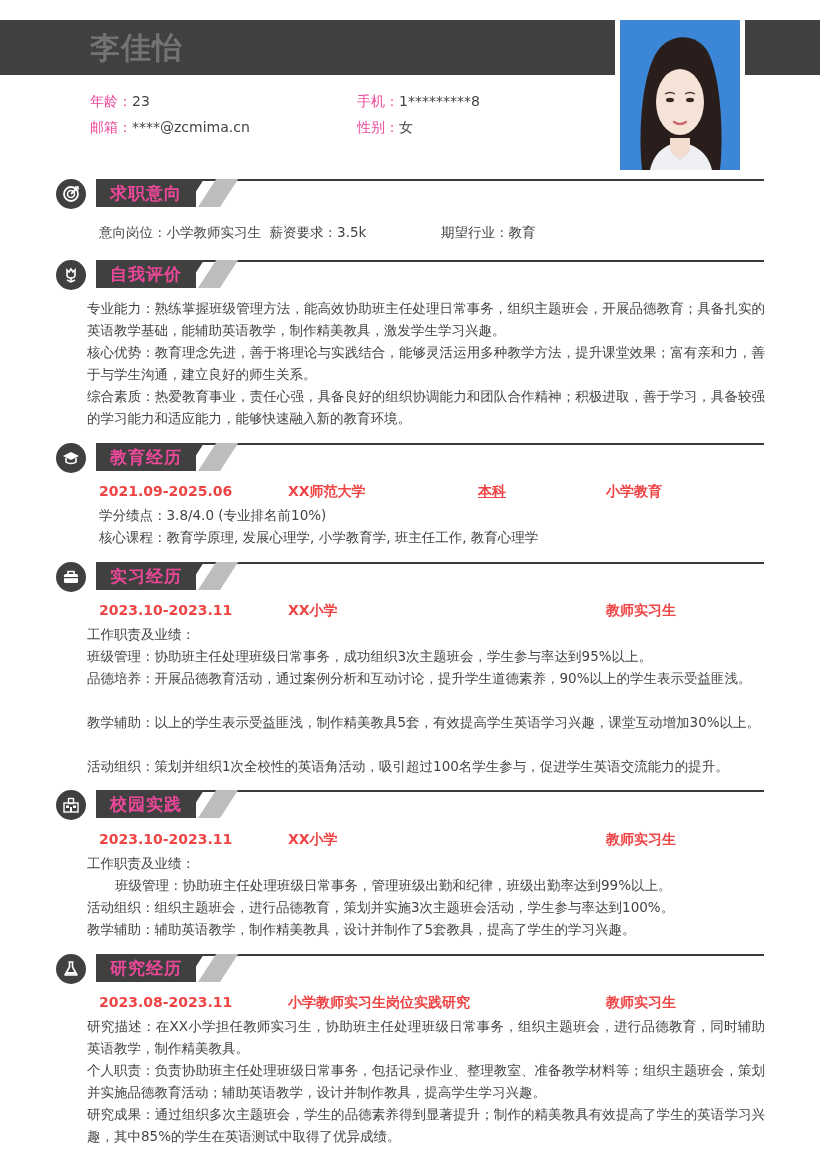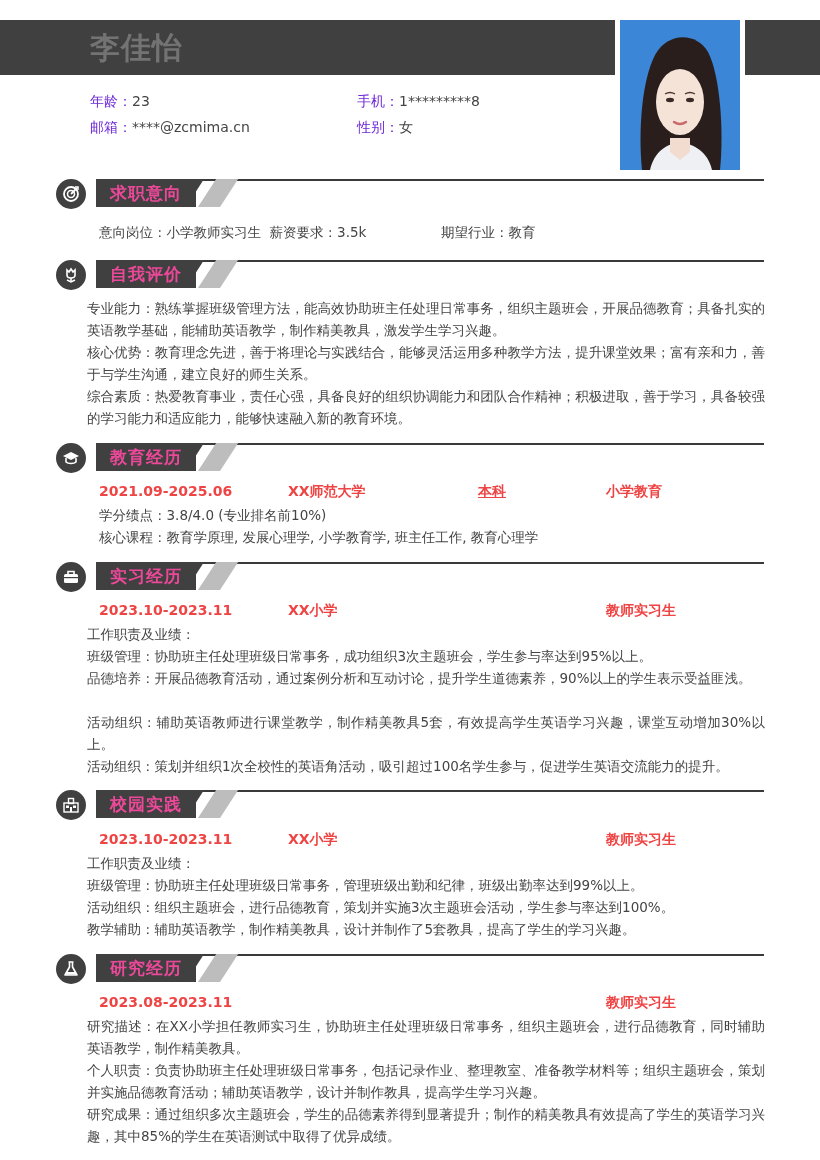--- a/index.html
+++ b/index.html
@@ -7,21 +7,21 @@
   body { font-family: "DejaVu Sans", "Liberation Sans", sans-serif; color: #333333; position: relative; }
 
   .hdr-bar-left { position: absolute; left: 0; top: 20px; width: 615px; height: 55px; background: #404040; }
   .hdr-bar-right { position: absolute; left: 745px; top: 20px; width: 75px; height: 55px; background: #404040; }
   .name { position: absolute; left: 90px; top: 27px; font-size: 30px; font-weight: bold; color: #737373; letter-spacing: 1px; line-height: 42px; }
 
   .photo { position: absolute; left: 620px; top: 20px; width: 120px; height: 150px; background: #3b86d6; overflow: hidden; }
   .photo svg { display: block; }
 
   .info { position: absolute; font-size: 14px; color: #444; line-height: 20px; }
-  .info .lbl { color: #6d28d9; }
+  .info .lbl { color: #ec4899; }
 
   .section { position: absolute; left: 0; width: 820px; }
   .sec-line { position: absolute; left: 96px; width: 668px; height: 1.5px; background: #3a3a3a; top: 0; }
   .sec-icon { position: absolute; left: 56px; top: 0; width: 30px; height: 30px; border-radius: 50%; background: #404040; display: flex; align-items: center; justify-content: center; }
   .sec-title-box { position: absolute; left: 96px; top: 0; height: 28px; width: 100px; background: #404040; }
   .sec-slash-dark { position: absolute; top: 0; left: 186px; width: 0; height: 0; border-top: 28px solid #404040; border-right: 18px solid transparent; }
   .sec-slash-light { position: absolute; top: 0; left: 198px; width: 22px; height: 28px; background: #bdbdbd; transform: skewX(-33deg); transform-origin: bottom left; }
   .sec-title { position: absolute; left: 110px; top: 1px; font-size: 17px; font-weight: bold; color: #ec4899; line-height: 26px; letter-spacing: 1px; }
 
   .row { position: absolute; left: 99px; font-size: 13.5px; line-height: 22px; color: #444; }
@@ -142,21 +142,21 @@
   <div class="sec-title">实习经历</div>
 </div>
 <div class="row bold" style="top:599px; width:680px; height:22px;">
   <span class="col" style="left:0;">2023.10-2023.11</span>
   <span class="col" style="left:189px;">XX小学</span>
   <span class="col" style="left:507px;">教师实习生</span>
 </div>
 <div class="para" style="top:623px;">工作职责及业绩：</div>
 <div class="para" style="top:645px;">班级管理：协助班主任处理班级日常事务，成功组织3次主题班会，学生参与率达到95%以上。</div>
 <div class="para" style="top:667px;">品德培养：开展品德教育活动，通过案例分析和互动讨论，提升学生道德素养，90%以上的学生表示受益匪浅。</div>
-<div class="para" style="top:711px;">活动组织：辅助英语教师进行课堂教学，制作精美教具5套，有效提高学生英语学习兴趣，课堂互动增加30%以上。</div>
+<div class="para" style="top:711px;">教学辅助：以上的学生表示受益匪浅，制作精美教具5套，有效提高学生英语学习兴趣，课堂互动增加30%以上。</div>
 <div class="para" style="top:755px;">活动组织：策划并组织1次全校性的英语角活动，吸引超过100名学生参与，促进学生英语交流能力的提升。</div>
 
 <div class="section" style="top:790px;">
   <div class="sec-line"></div>
   <div class="sec-icon">
     <svg width="18" height="18" viewBox="0 0 18 18">
         <rect x="2" y="7" width="14" height="9" stroke="#fff" stroke-width="1.4" fill="none"></rect>
         <rect x="6.5" y="2.5" width="5" height="5" stroke="#fff" stroke-width="1.4" fill="none"></rect>
         <rect x="4" y="9.5" width="3" height="2.5" fill="#fff"></rect>
         <rect x="11" y="9.5" width="3" height="2.5" fill="#fff"></rect>
@@ -167,36 +167,37 @@
   <div class="sec-slash-dark"></div>
   <div class="sec-slash-light"></div>
   <div class="sec-title">校园实践</div>
 </div>
 <div class="row bold" style="top:828px; width:680px; height:22px;">
   <span class="col" style="left:0;">2023.10-2023.11</span>
   <span class="col" style="left:189px;">XX小学</span>
   <span class="col" style="left:507px;">教师实习生</span>
 </div>
 <div class="para" style="top:852px;">工作职责及业绩：</div>
-<div class="para" style="top:874px;">班级管理：协助班主任处理班级日常事务，管理班级出勤和纪律，班级出勤率达到99%以上。</div>
+<div class="para" style="top:874px;margin-left:28px;">班级管理：协助班主任处理班级日常事务，管理班级出勤和纪律，班级出勤率达到99%以上。</div>
 <div class="para" style="top:896px;">活动组织：组织主题班会，进行品德教育，策划并实施3次主题班会活动，学生参与率达到100%。</div>
 <div class="para" style="top:918px;">教学辅助：辅助英语教学，制作精美教具，设计并制作了5套教具，提高了学生的学习兴趣。</div>
 
 <div class="section" style="top:954px;">
   <div class="sec-line"></div>
   <div class="sec-icon">
     <svg width="18" height="18" viewBox="0 0 18 18">
         <path d="M6.5 2 L11.5 2 M7.5 2 L7.5 7 L3 15 L15 15 L10.5 7 L10.5 2" stroke="#fff" stroke-width="1.6" fill="none" stroke-linejoin="round"></path>
         <path d="M5 12 L13 12 L14.3 14.5 L3.7 14.5 Z" fill="#fff"></path>
       </svg>
   </div>
   <div class="sec-title-box"></div>
   <div class="sec-slash-dark"></div>
   <div class="sec-slash-light"></div>
   <div class="sec-title">研究经历</div>
 </div>
 <div class="row bold" style="top:991px; width:680px; height:22px;">
   <span class="col" style="left:0;">2023.08-2023.11</span>
+  <span class="col" style="left:189px;">小学教师实习生岗位实践研究</span>
   <span class="col" style="left:507px;">教师实习生</span>
 </div>
 <div class="para" style="top:1015px;">研究描述：在XX小学担任教师实习生，协助班主任处理班级日常事务，组织主题班会，进行品德教育，同时辅助英语教学，制作精美教具。</div>
 <div class="para" style="top:1059px;">个人职责：负责协助班主任处理班级日常事务，包括记录作业、整理教室、准备教学材料等；组织主题班会，策划并实施品德教育活动；辅助英语教学，设计并制作教具，提高学生学习兴趣。</div>
 <div class="para" style="top:1103px;">研究成果：通过组织多次主题班会，学生的品德素养得到显著提升；制作的精美教具有效提高了学生的英语学习兴趣，其中85%的学生在英语测试中取得了优异成绩。</div>
 
 </body></html>

